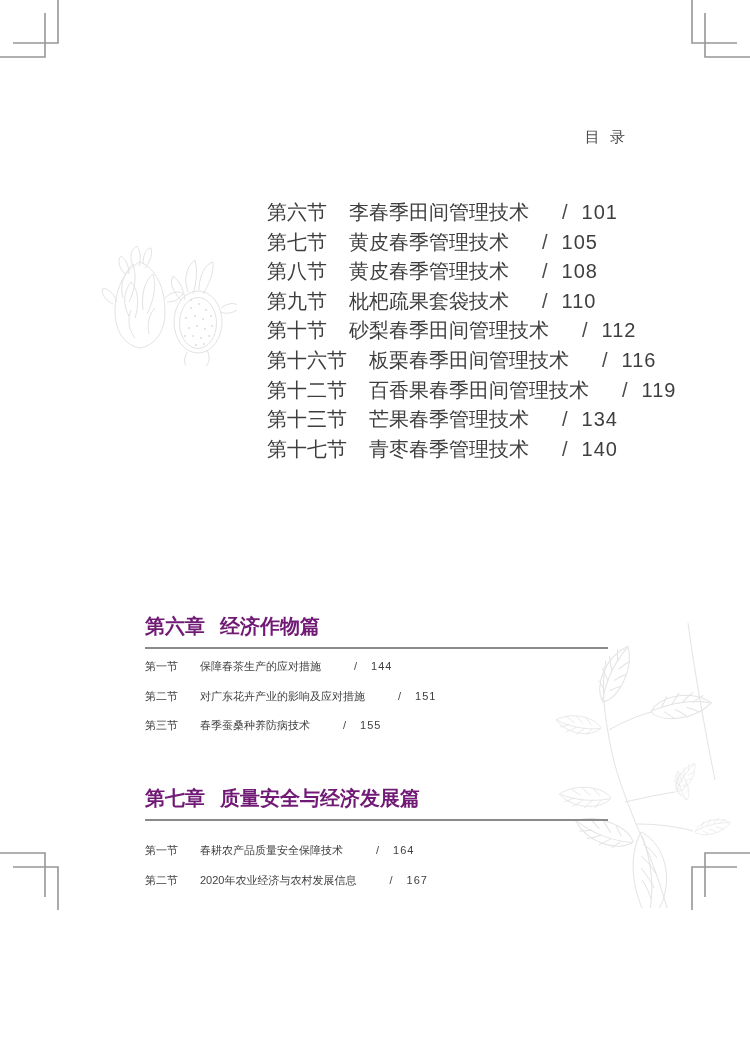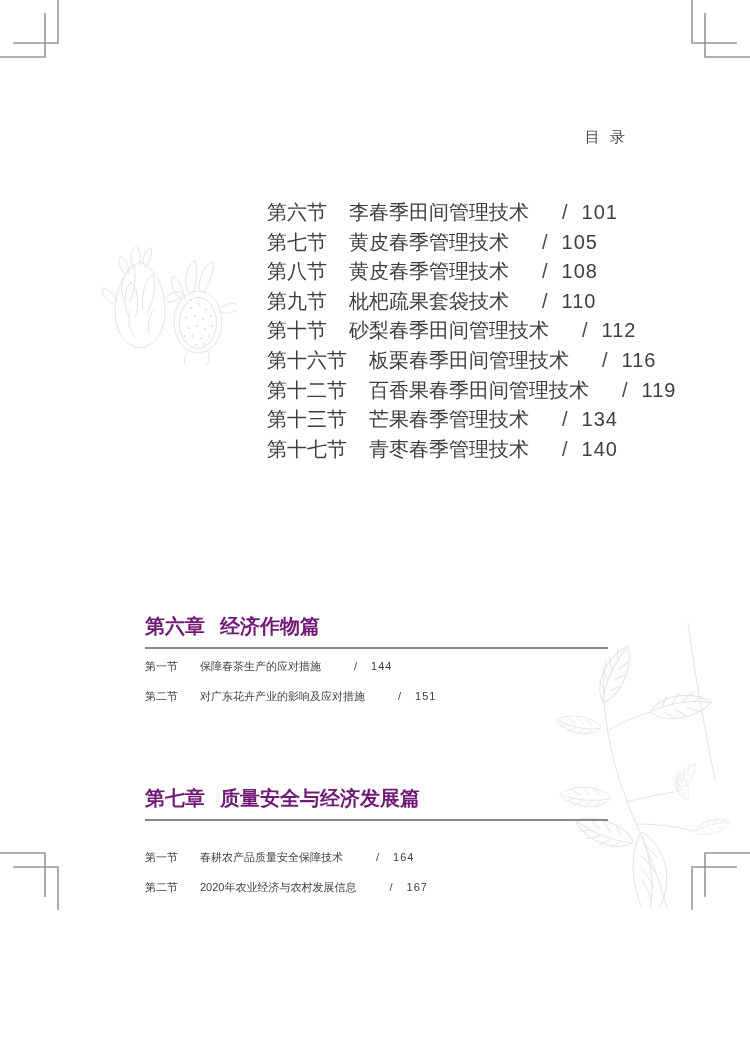--- a/index.html
+++ b/index.html
@@ -37,21 +37,21 @@
   .row .sep{margin-left:33px;color:#4a4a4a;}
   .row .pg{margin-left:14px;letter-spacing:1px;}
 
   .chapter{position:absolute;left:145px;width:463px;white-space:nowrap;}
   .chapter.ch6{top:614px;}
   .chapter.ch7{top:786px;}
   .ch-head{font-size:20px;line-height:24px;font-weight:bold;color:#701a75;}
   .ch-head .chname{margin-left:15px;}
   .ch-rule{height:2px;background:#8a8a8a;margin-top:9px;border:none;}
   .ch-sections{margin-top:3px;font-size:11px;line-height:29.5px;}
-  .ch7 .ch-sections{margin-top:22px;}
+  .ch7 .ch-sections{margin-top:15px;}
 
   .page-number{
     position:absolute;left:0;top:930px;width:100%;
     text-align:center;font-size:15px;color:#6b6b6b;
   }
 </style>
 </head>
 <body>
 
 <div class="page">
@@ -156,20 +156,21 @@
   </div>
 
   <div class="chapter ch6">
     <div class="ch-head">
       <span class="chlbl">第六章</span><span class="chname">经济作物篇</span>
     </div>
     <div class="ch-rule"></div>
     <div class="ch-sections">
       <div class="row"><span class="lbl">第一节</span><span class="ttl">保障春茶生产的应对措施</span><span class="sep">/</span><span class="pg">144</span></div>
       <div class="row"><span class="lbl">第二节</span><span class="ttl">对广东花卉产业的影响及应对措施</span><span class="sep">/</span><span class="pg">151</span></div>
+      <div class="row"><span class="lbl">第三节</span><span class="ttl">春季蚕桑种养防病技术</span><span class="sep">/</span><span class="pg">155</span></div>
     </div>
   </div>
 
   <div class="chapter ch7">
     <div class="ch-head">
       <span class="chlbl">第七章</span><span class="chname">质量安全与经济发展篇</span>
     </div>
     <div class="ch-rule"></div>
     <div class="ch-sections">
       <div class="row"><span class="lbl">第一节</span><span class="ttl">春耕农产品质量安全保障技术</span><span class="sep">/</span><span class="pg">164</span></div>

